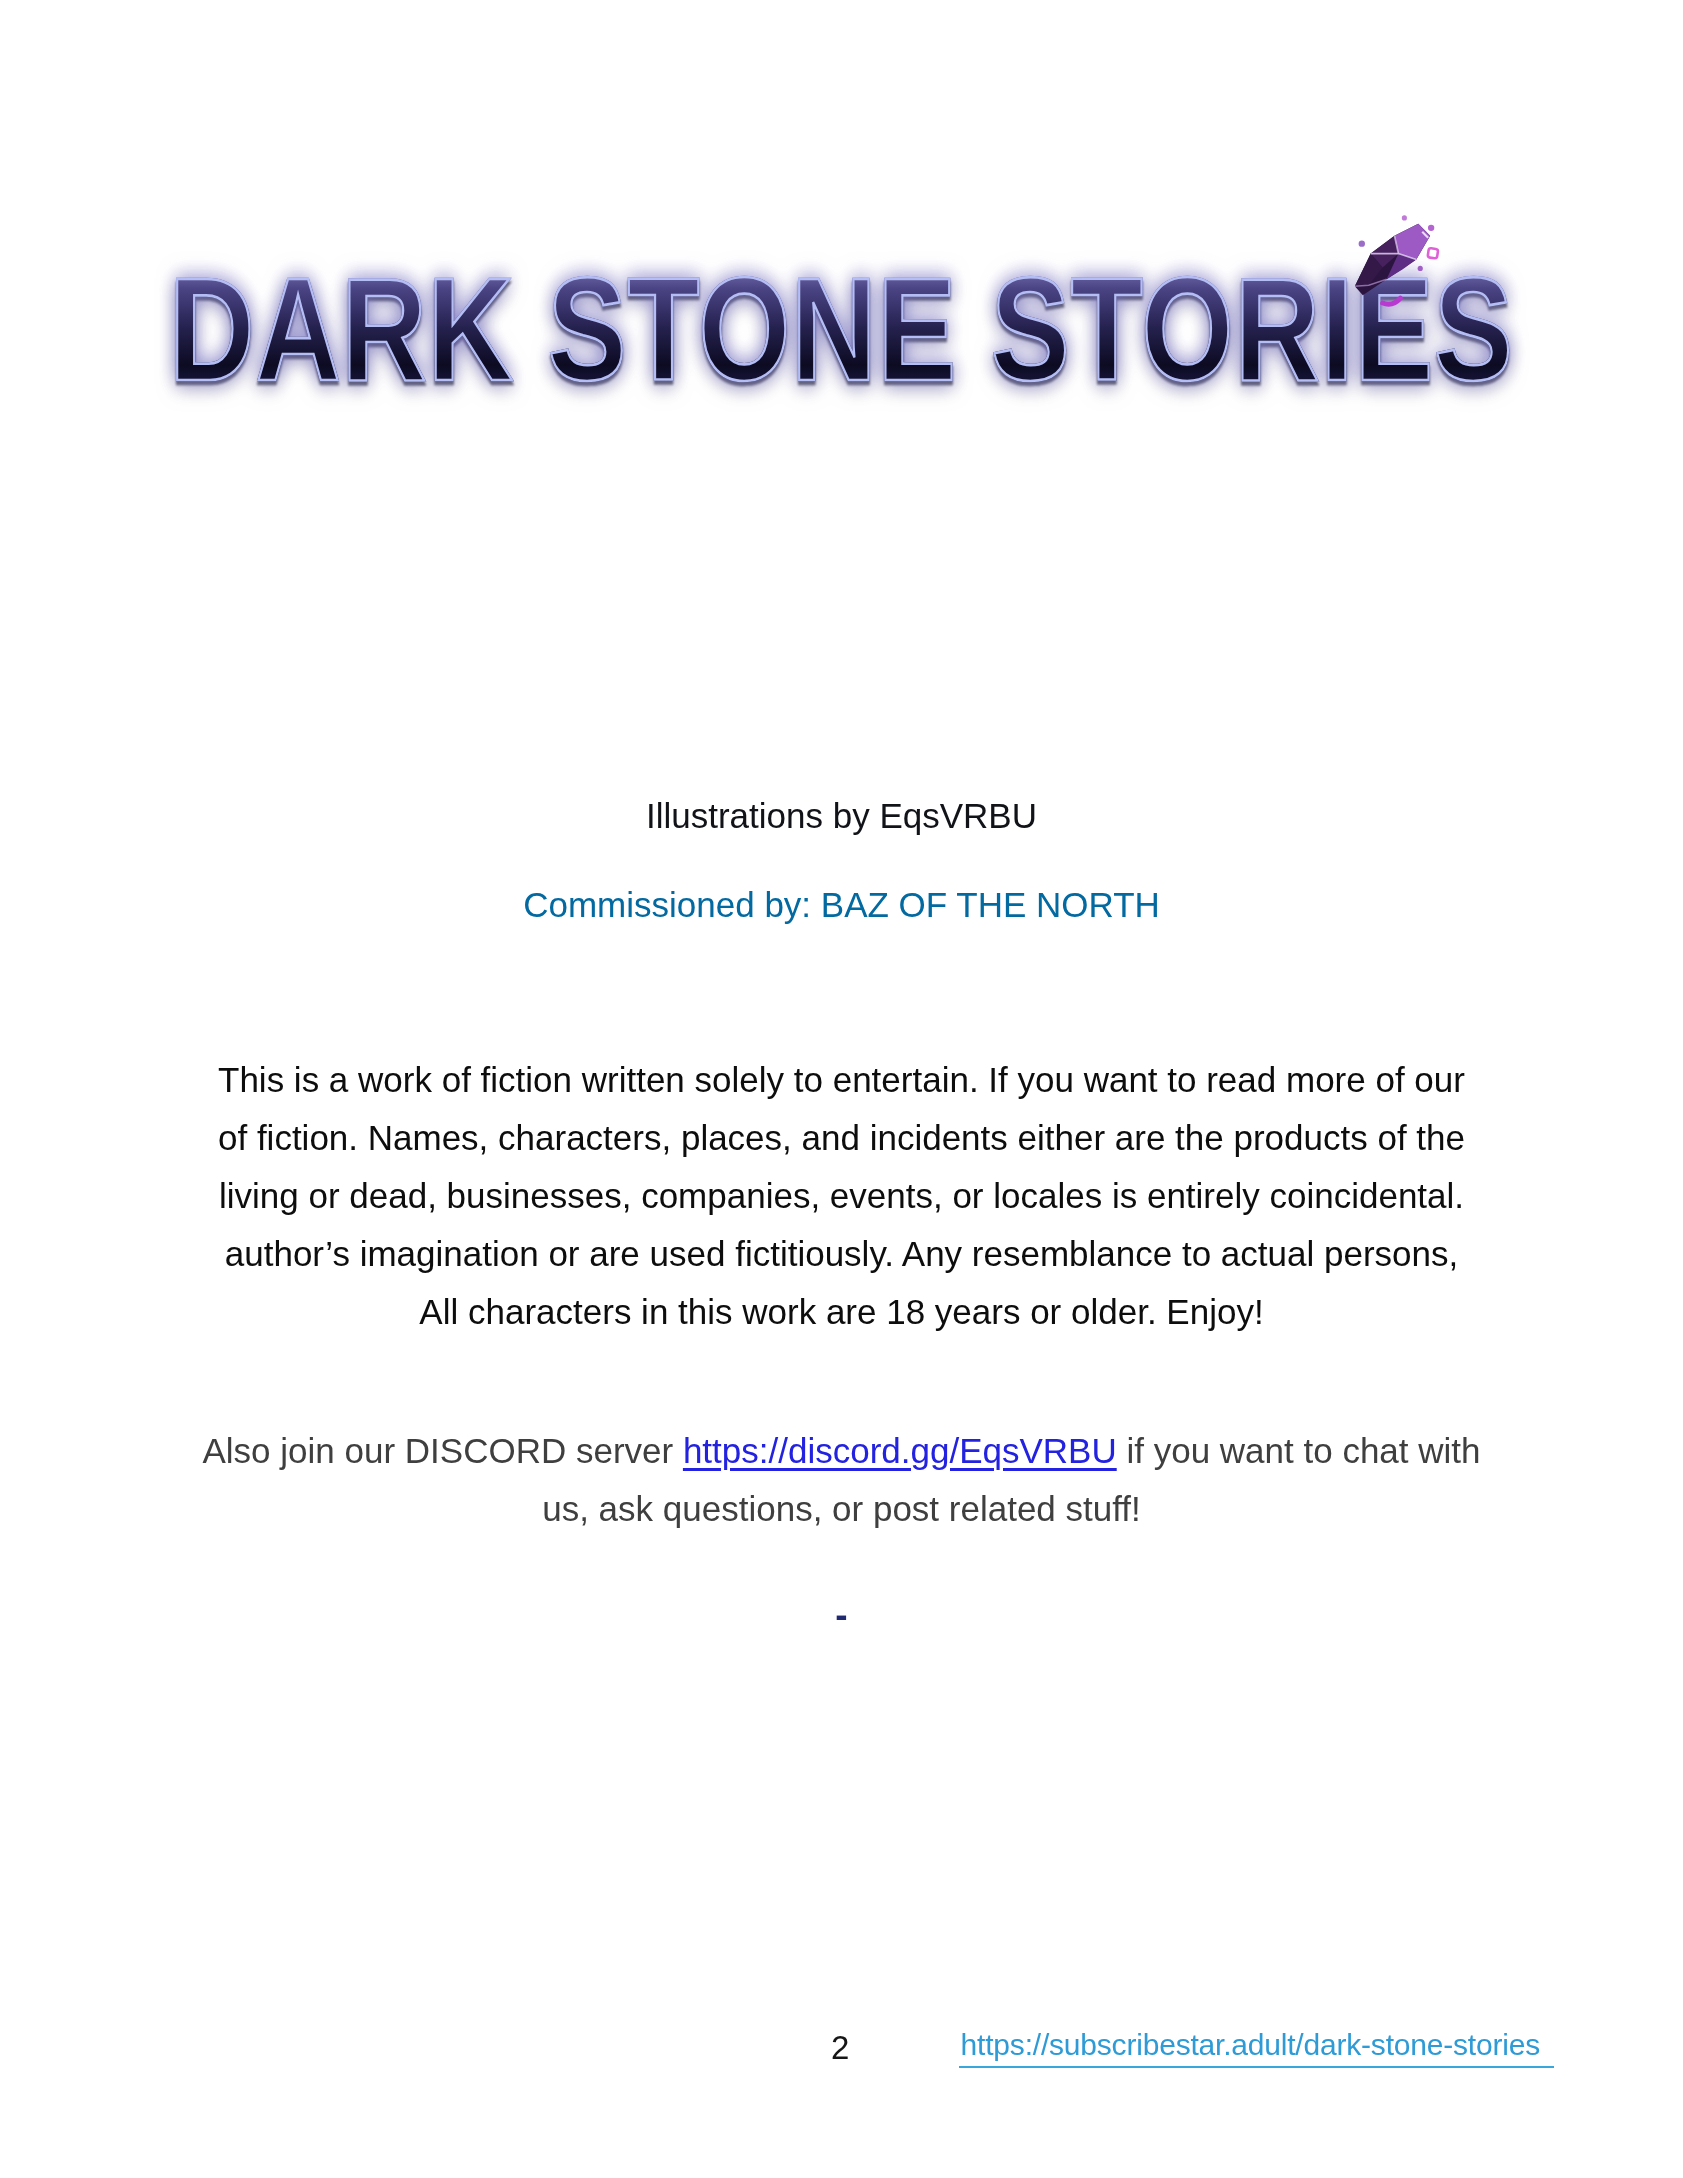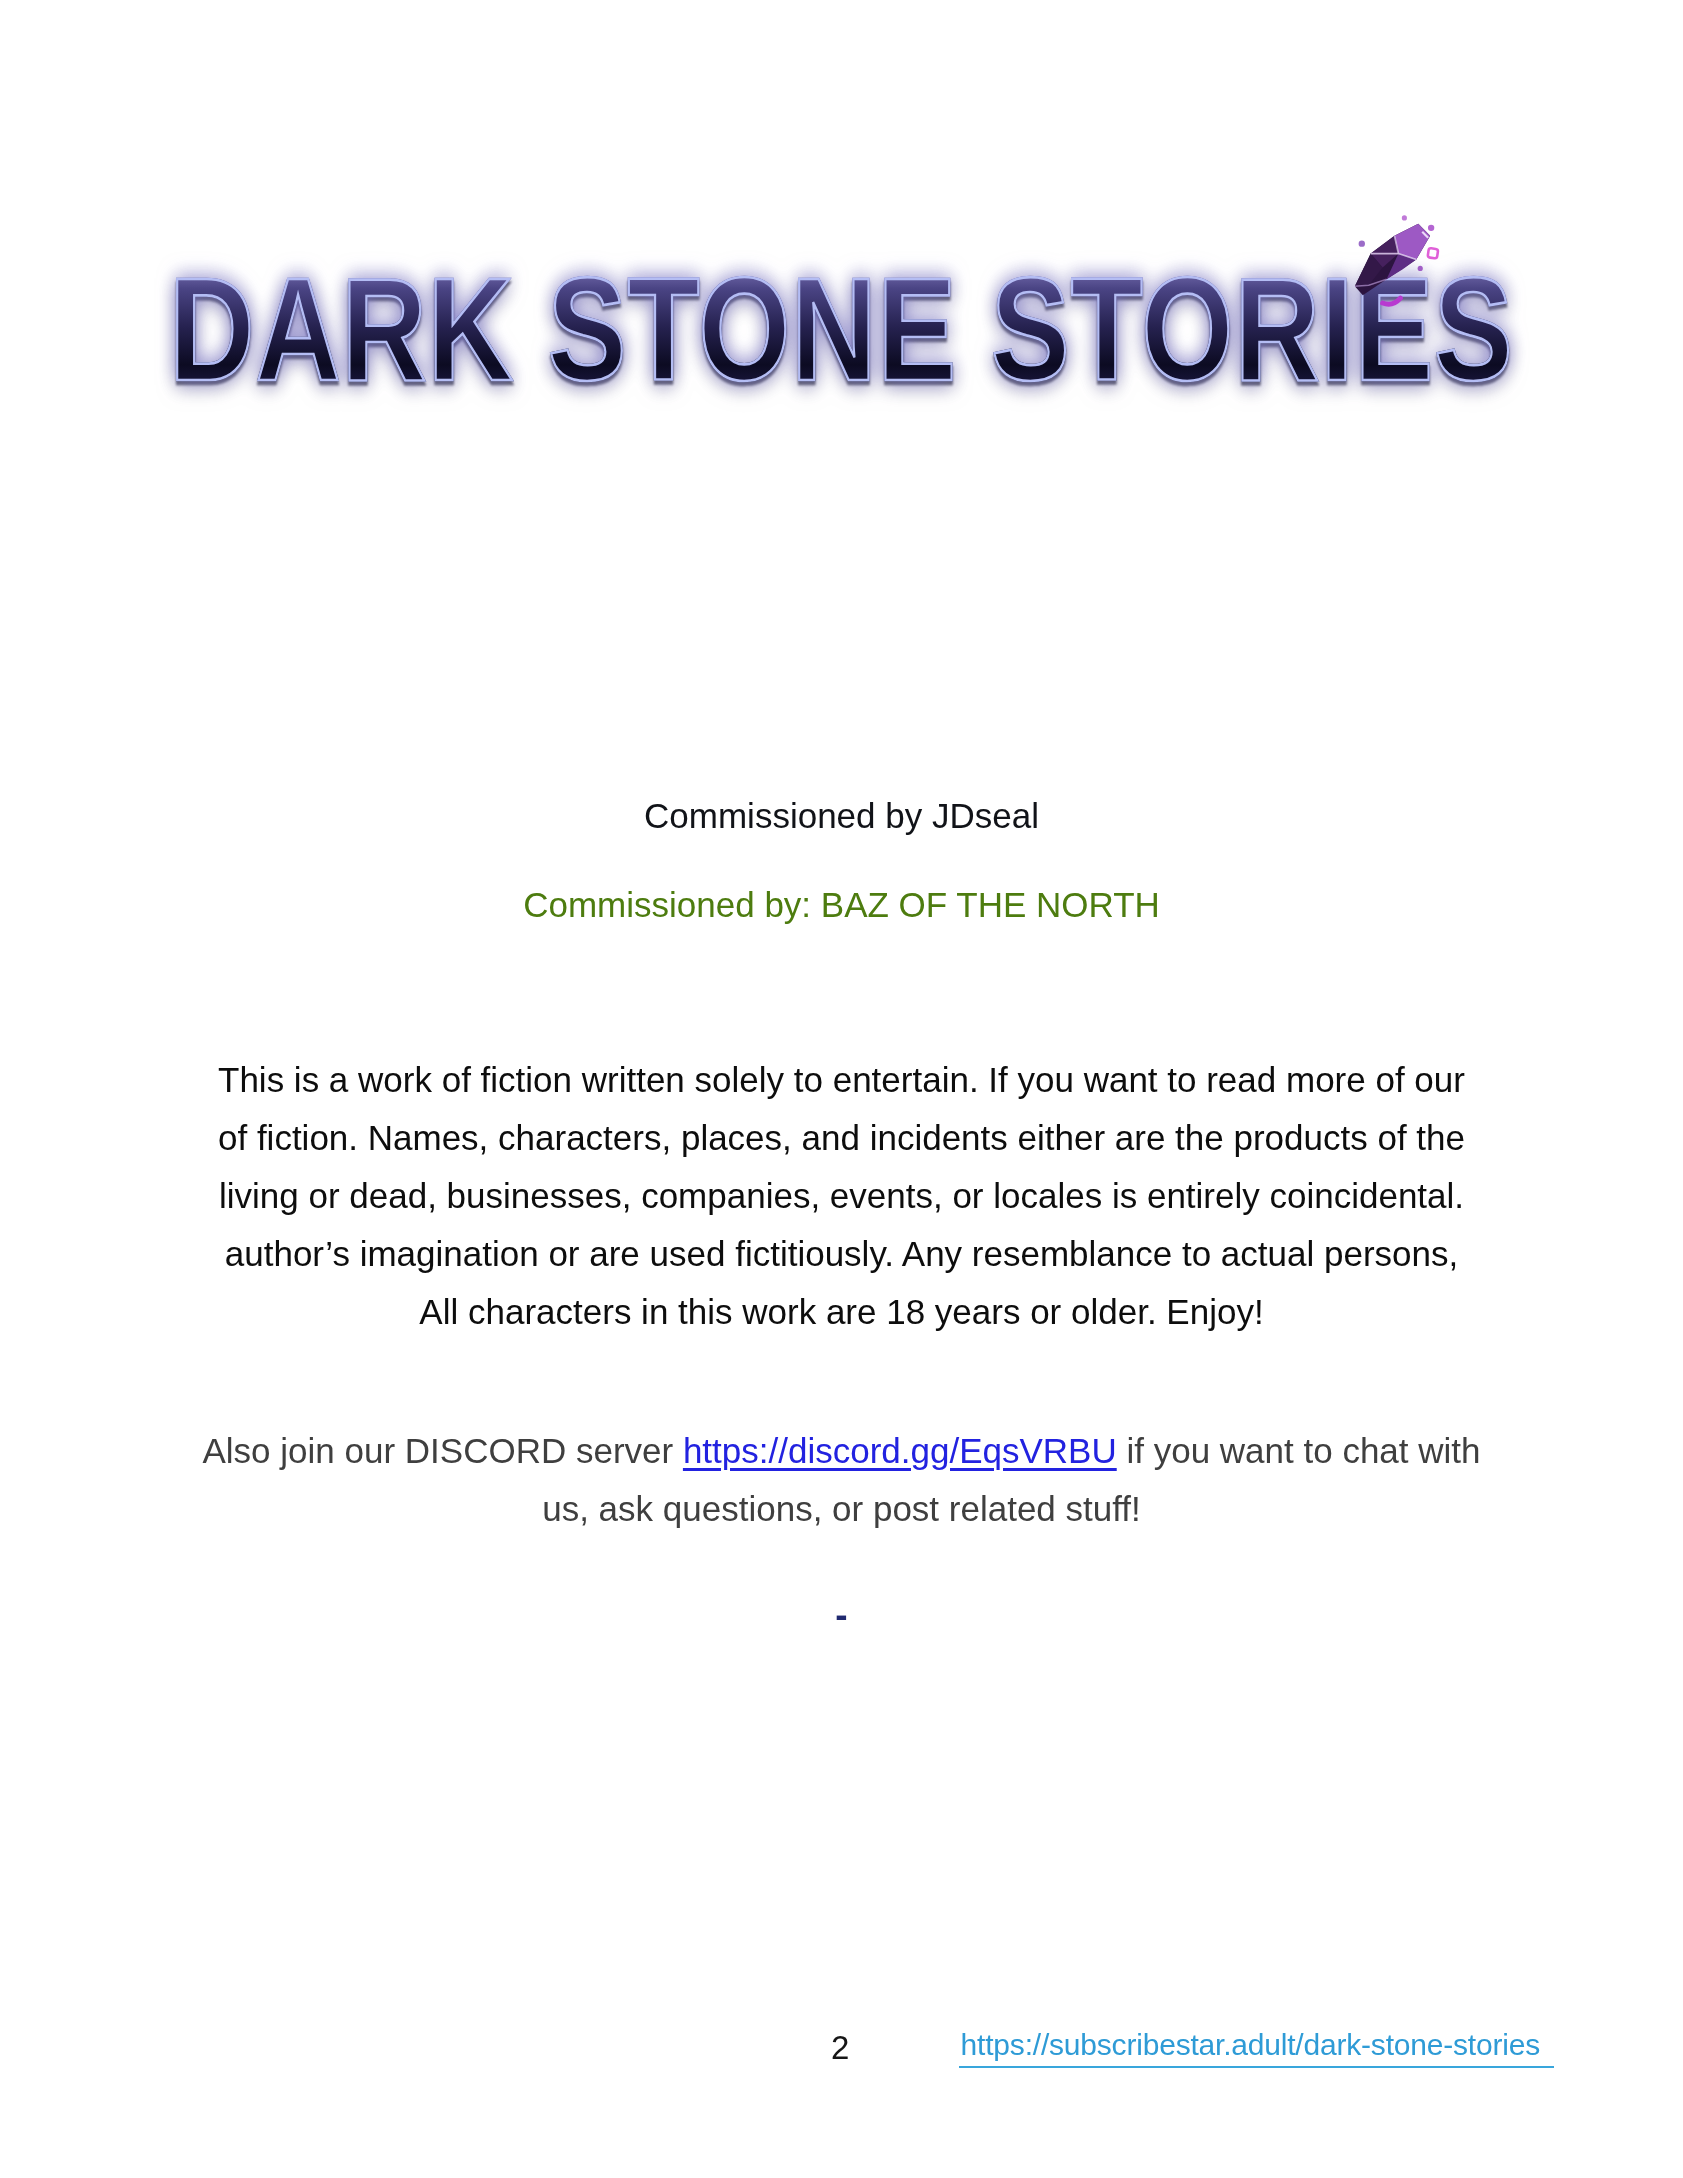--- a/index.html
+++ b/index.html
@@ -25,21 +25,21 @@
   .crystal{position:absolute;left:1240px;top:14px;width:107px;height:103px;}
 
   
   .credits-row{
     position:absolute;top:791px;left:0;width:1683px;
     display:flex;justify-content:center;column-gap:215px;
     font-size:35px;line-height:50px;color:#111318;
   }
   .commissioned{
     position:absolute;top:880px;left:0;width:1683px;text-align:center;
-    font-size:35px;line-height:50px;color:#4d7c0f;
+    font-size:35px;line-height:50px;color:#0369a1;
   }
 
   
   .para{position:absolute;left:99px;width:1485px;text-align:center;}
   .para .line{white-space:nowrap;}
   .disclaimer{top:1051px;font-size:35px;line-height:58px;color:#0d0d0d;}
   .discord{top:1422px;font-size:35px;line-height:58px;color:#3f3f3f;}
 
   a{cursor:pointer;}
   .body-link{
@@ -87,21 +87,21 @@
     <polyline points="28,47 56,47 74,53" fill="none" stroke="#e8d8f8" stroke-width="1.7" opacity="0.8"></polyline>
     <polyline points="56,47 52,29" fill="none" stroke="#e8d8f8" stroke-width="1.7" opacity="0.7"></polyline>
     <polyline points="12,80 26,79 44,73" fill="none" stroke="#c9a8e8" stroke-width="1.5" opacity="0.6"></polyline>
     <path d="M80,25 L86,31" stroke="#f4e8ff" stroke-width="2.2" opacity="0.9"></path>
 
     <path d="M40,97 Q50,101 58,92" fill="none" stroke="#b83ad0" stroke-width="5" stroke-linecap="round"></path>
   </svg>
 </div>
 
 <div class="credits-row">
-  <span>Commissioned by JDseal</span>
+  <span>Illustrations by EqsVRBU</span>
 </div>
 <div class="commissioned">Commissioned by: BAZ OF THE NORTH</div>
 
 <div class="para disclaimer">
   <div class="line">This is a work of fiction written solely to entertain. If you want to read more of our</div>
   <div class="line">of fiction. Names, characters, places, and incidents either are the products of the</div>
   <div class="line">living or dead, businesses, companies, events, or locales is entirely coincidental.</div>
   <div class="line">author’s imagination or are used fictitiously. Any resemblance to actual persons,</div>
   <div class="line">All characters in this work are 18 years or older. Enjoy!</div>
 </div>

